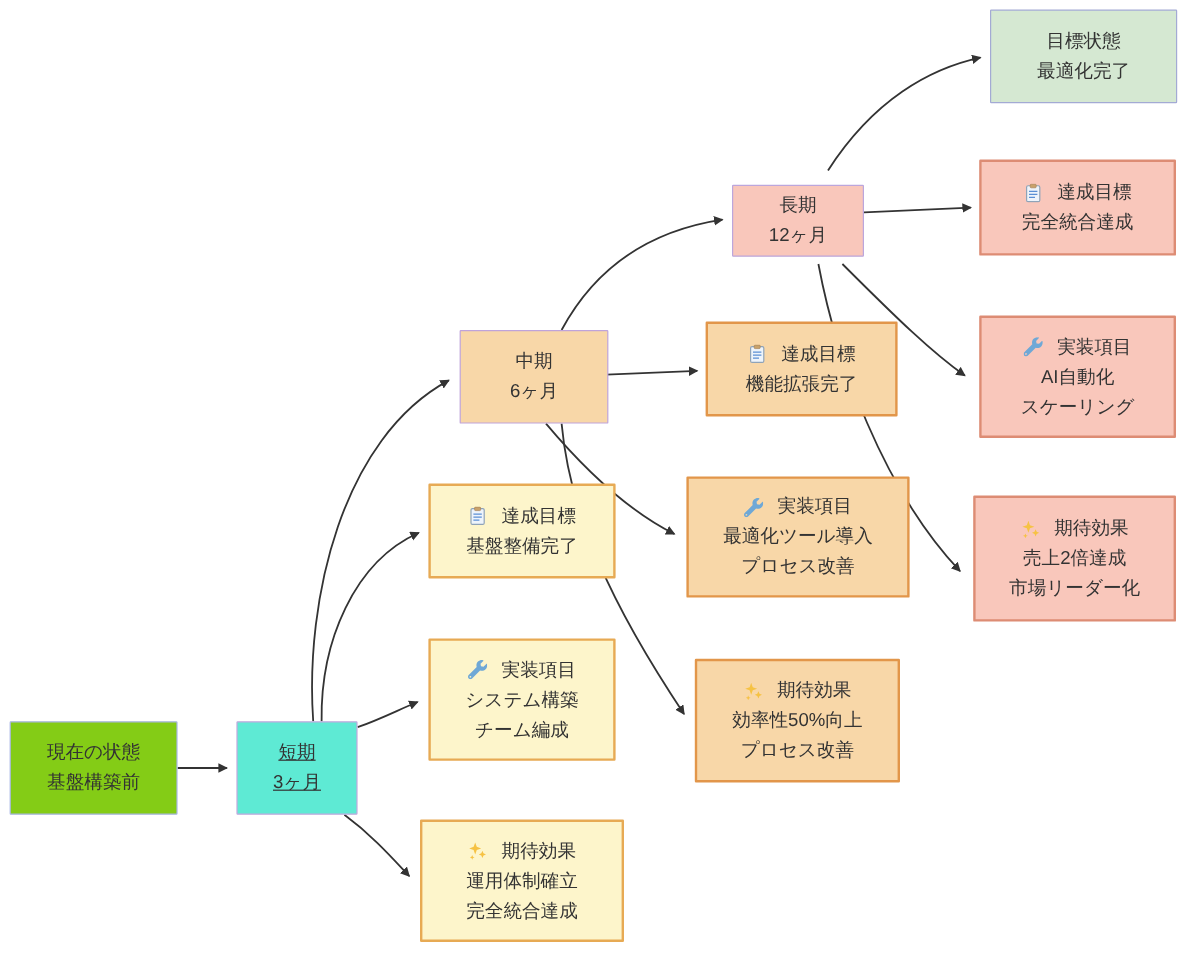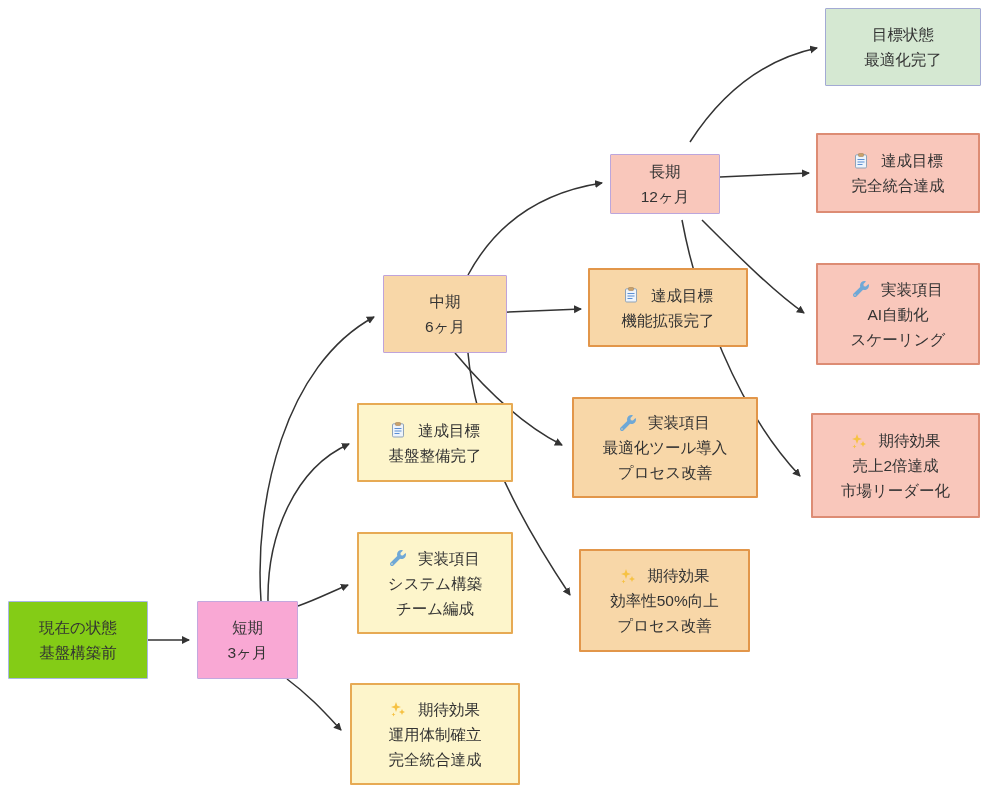--- a/index.html
+++ b/index.html
@@ -21,21 +21,21 @@
     font-size:15.5px;line-height:25px;
     box-sizing:border-box;
     border-radius:1px;
   }
   .nl{white-space:nowrap;}
   .iconline{display:flex;align-items:center;justify-content:center;gap:12px;}
   .ic{display:inline-flex;width:16px;height:16px;}
   .ic svg{width:16px;height:16px;}
   
   .n-state {background:#84cc16;border:1.5px solid #a9b6e6;}
-  .n-stage-short {background:#f9a8d4;border:1.5px solid #c3a8de;}
+  .n-stage-short {background:#5eead4;border:1.5px solid #c3a8de;text-decoration:underline;}
   .n-stage-mid  {background:#f8d7a8;border:1.5px solid #bfa3da;}
   .n-stage-long {background:#f9c7bb;border:1.5px solid #bca6dc;}
   .n-goal  {background:#d5e8d2;border:1.5px solid #a3aad4;}
   .n-child-short {background:#fdf5cb;border:2px solid #e7aa54;}
   .n-child-mid   {background:#f8d7a8;border:2px solid #e2964a;}
   .n-child-long  {background:#f9c7bb;border:2px solid #dd8c74;}
 </style>
 </head>
 <body>
 

